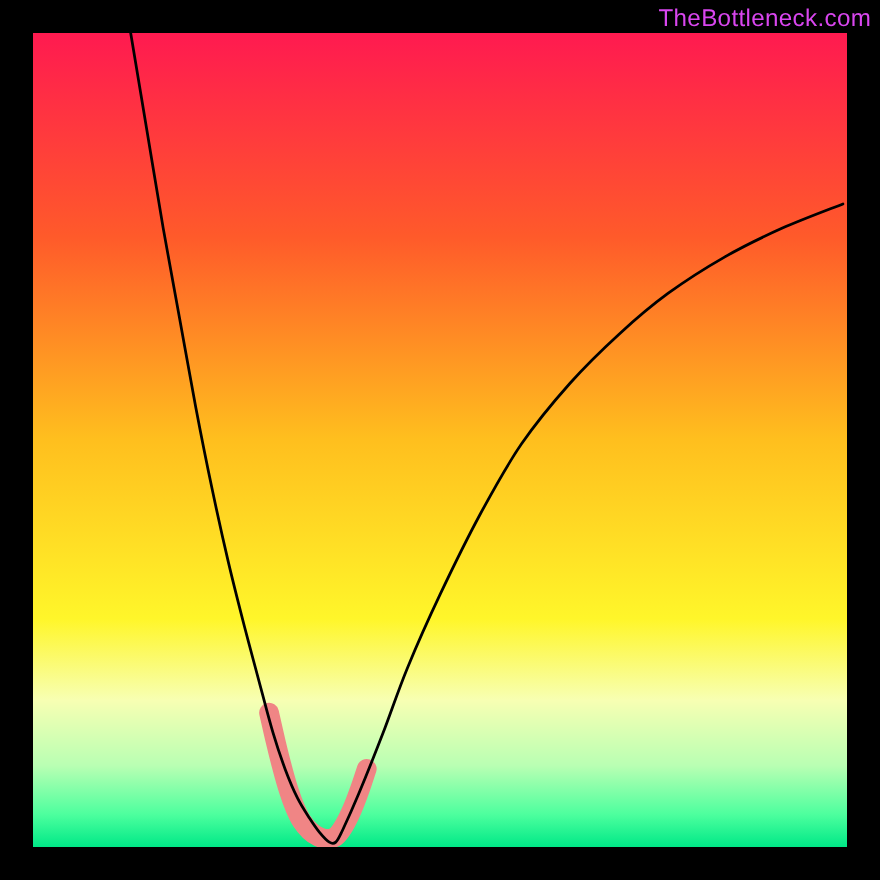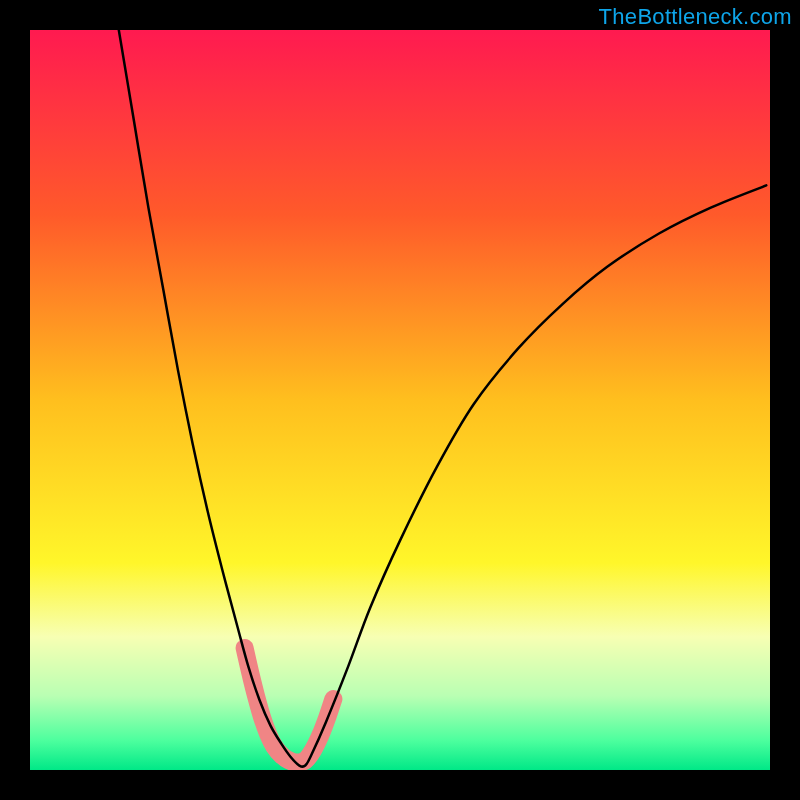--- a/index.html
+++ b/index.html
@@ -22,21 +22,21 @@
     left: 30px;
     top: 30px;
     width: 740px;
     height: 740px;
     overflow: hidden;
   }
   .watermark {
     position: absolute;
     top: 4px;
     right: 8px;
-    color: #0ea5e9;
+    color: #d946ef;
     font-size: 22px;
     font-weight: 500;
     letter-spacing: 0.3px;
     z-index: 10;
   }
   svg { display: block; }
 </style>
 </head>
 <body>
 

